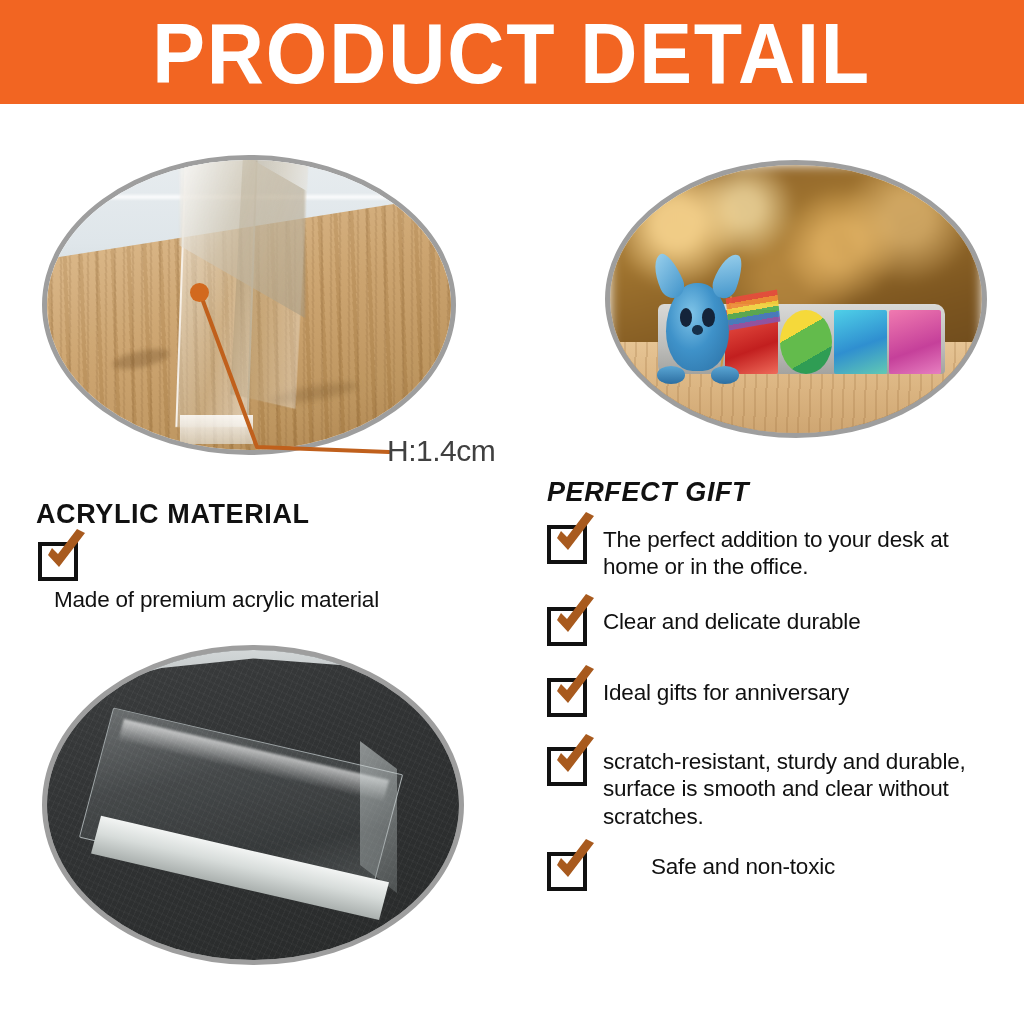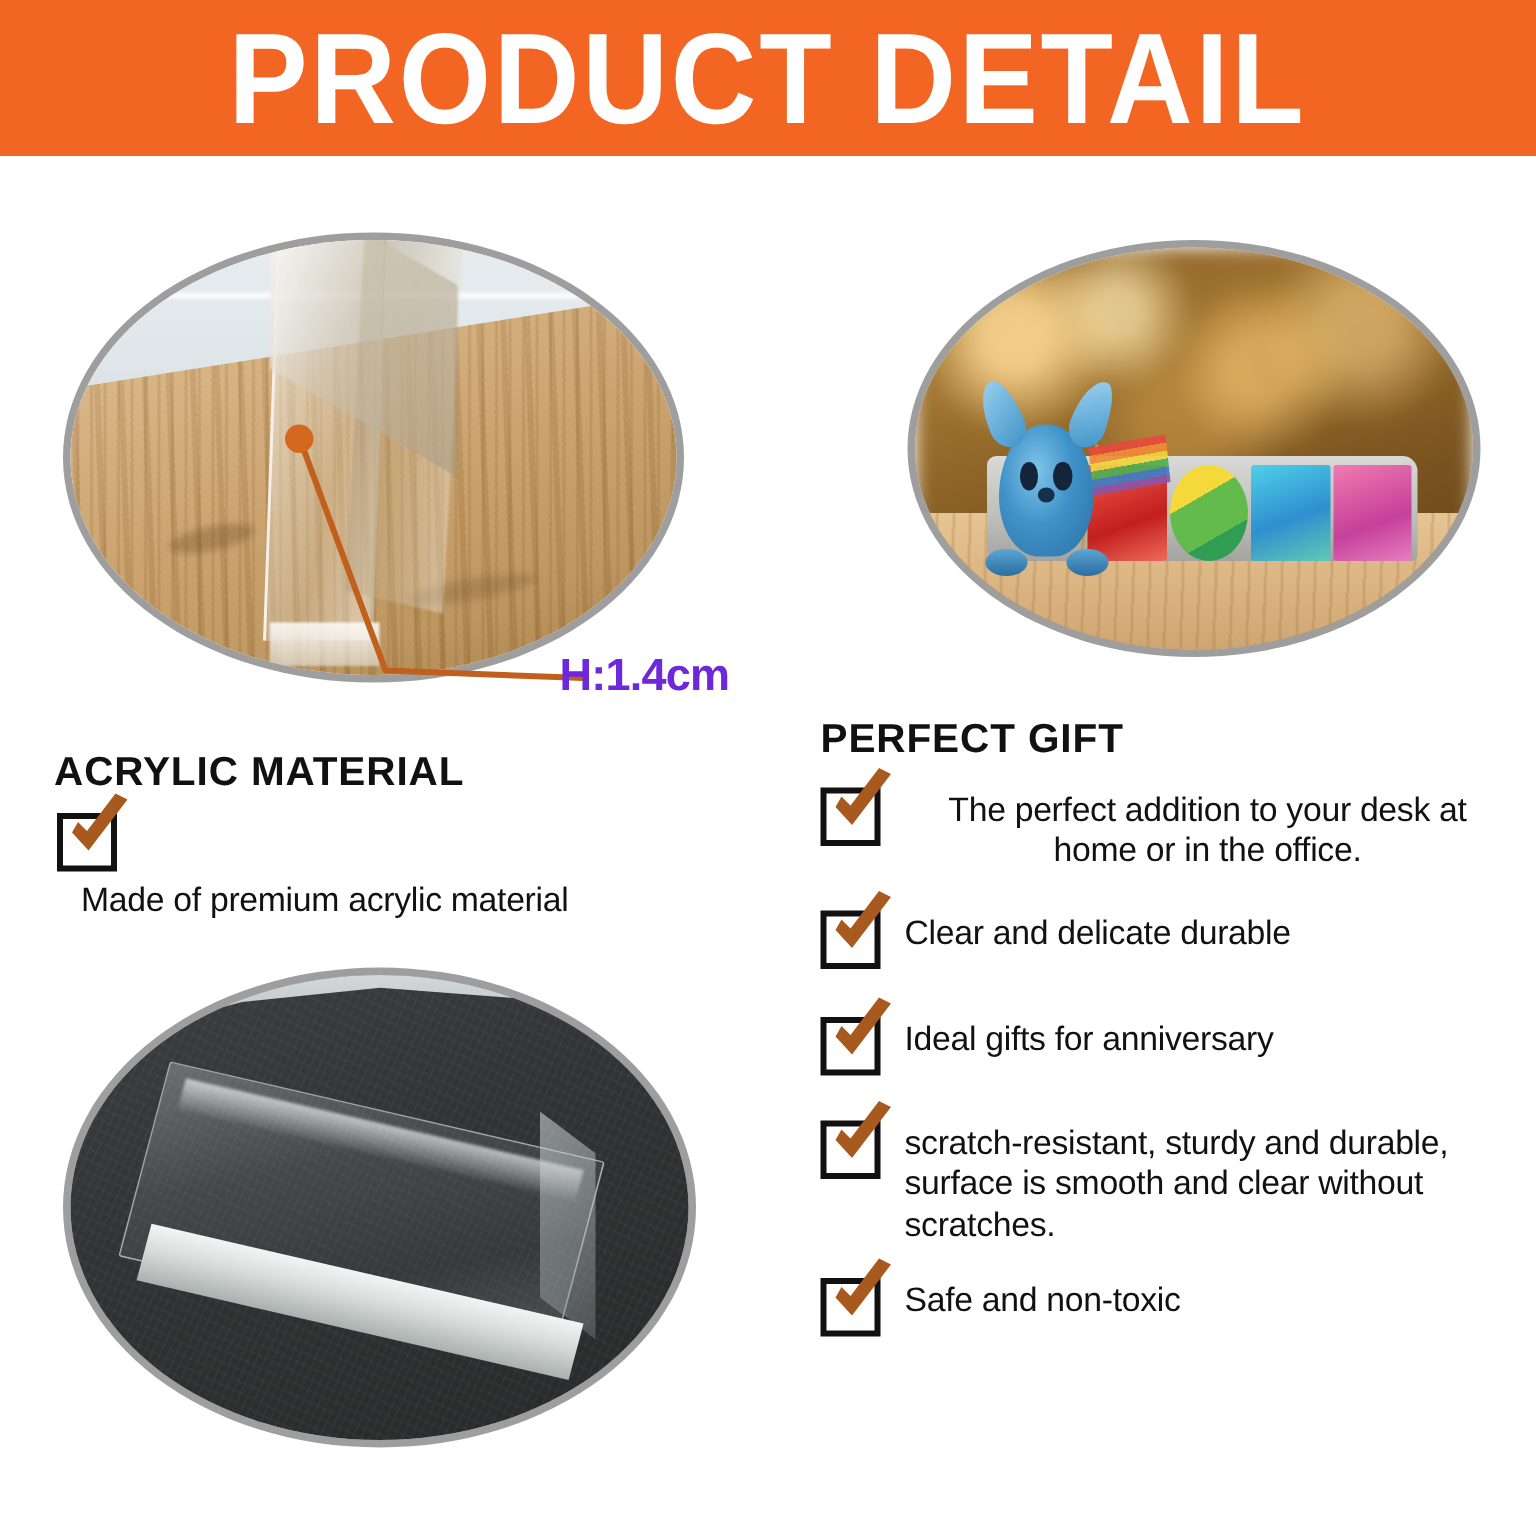--- a/index.html
+++ b/index.html
@@ -175,24 +175,24 @@
   }
   .callout-svg {
     position: absolute;
     left: 0; top: 0;
     width: 1024px;
     height: 1024px;
     pointer-events: none;
   }
   .callout-label {
     position: absolute;
-    left: 373px;
+    left: 387px;
     top: 434px;
-    color: #6d28d9;
-    font-weight: bold;
+    color: #404040;
+    font-weight: normal;
     font-size: 30px;
     letter-spacing: -0.5px;
     white-space: nowrap;
   }
 
   
   .oval-gift {
     left: 605px;
     top: 160px;
     width: 382px;
@@ -390,21 +390,21 @@
   
   .section-heading {
     position: absolute;
     font-weight: bold;
     font-size: 27px;
     letter-spacing: 0.6px;
     color: #111111;
     white-space: nowrap;
   }
   .heading-left  { left: 36px;  top: 499px; text-align: right; }
-  .heading-right { left: 547px; top: 477px; }
+  .heading-right { left: 547px; top: 477px; font-style: italic; }
 
   .feature-list {
     position: absolute;
   }
   .list-left  { left: 38px;  top: 538px; width: 470px; }
   .list-right { left: 547px; top: 521px; width: 460px; }
 
   .feature-item {
     display: flex;
     align-items: flex-start;
@@ -435,25 +435,25 @@
     margin-left: 16px;
     font-size: 22.5px;
     line-height: 1.22;
     color: #111111;
     letter-spacing: -0.2px;
     padding-top: 5px;
   }
   .list-right .feature-text { font-size: 22.5px; }
 
   
-  .list-right .feature-item.i0 { margin-bottom: 22px; text-align: center; }
+  .list-right .feature-item.i0 { margin-bottom: 22px; }
   .list-right .feature-item.i1 { margin-bottom: 28px; }
   .list-right .feature-item.i2 { margin-bottom: 26px; }
   .list-right .feature-item.i3 { margin-bottom: 18px; }
-  .list-right .feature-item.i4 { margin-bottom: 0; }
+  .list-right .feature-item.i4 { margin-bottom: 0; gap: 48px; }
 </style>
 </head>
 <body>
 
 <div class="banner">
   <div class="banner-title">PRODUCT DETAIL</div>
 </div>
 
 <div class="oval oval-edge">
   <div class="edge-scene">

